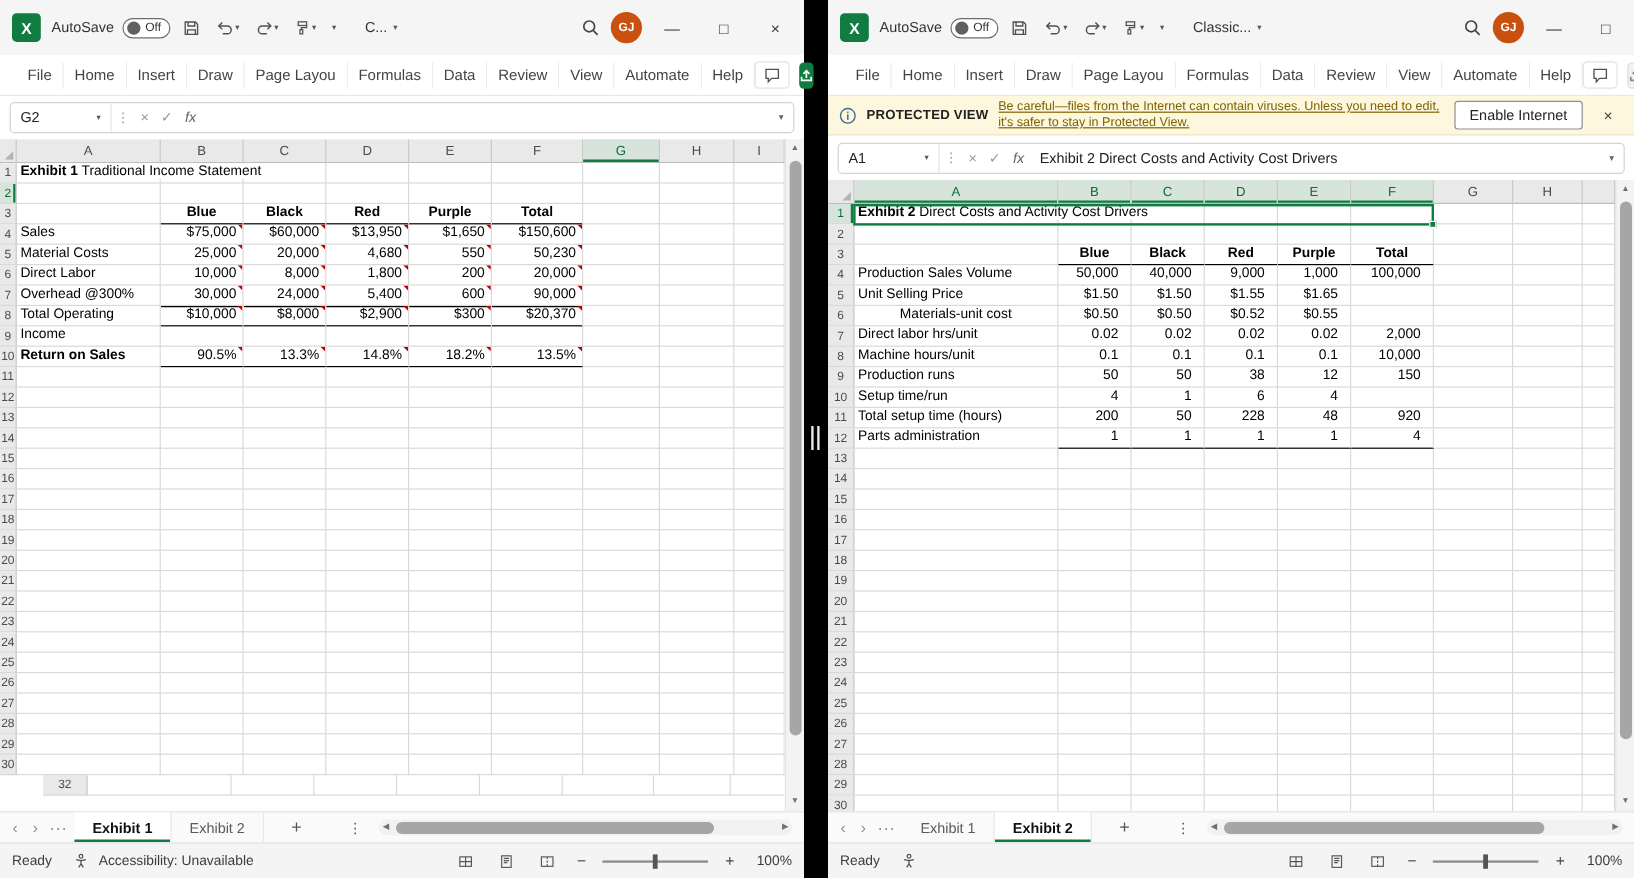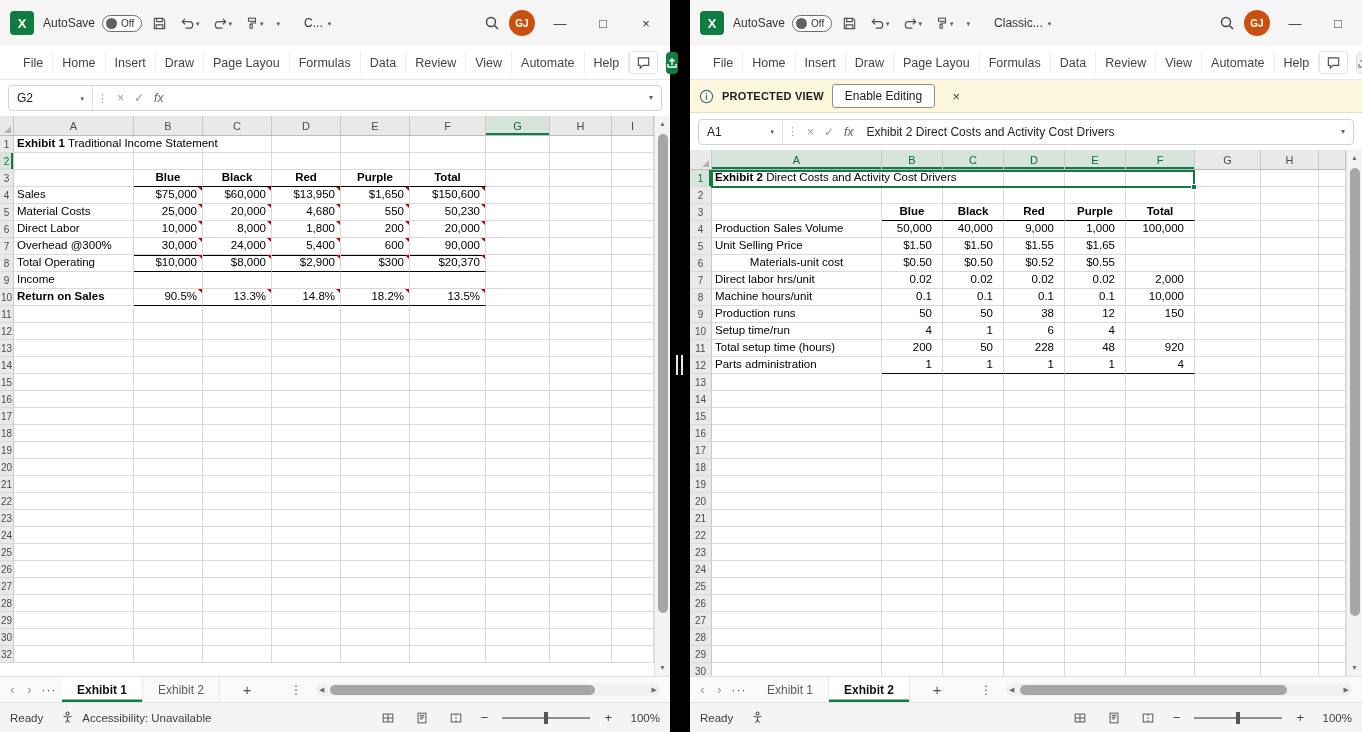--- a/index.html
+++ b/index.html
@@ -592,21 +592,21 @@
             <div class="cell" style="width: 69px;"></div>
             <div class="cell" style="width: 69px;"></div>
             <div class="cell" style="width: 69px;"></div>
             <div class="cell" style="width: 69px;"></div>
             <div class="cell" style="width: 76px;"></div>
             <div class="cell" style="width: 64px;"></div>
             <div class="cell" style="width: 62px;"></div>
             <div class="cell" style="width: 42px;"></div>
           </div>
           <div class="grow">
-            <div class="rowh" style="width: 14px;">32</div>
+            <div class="rowh" style="width: 37px; margin-left: 36px;">32</div>
             <div class="cell" style="width: 120px;"></div>
             <div class="cell" style="width: 69px;"></div>
             <div class="cell" style="width: 69px;"></div>
             <div class="cell" style="width: 69px;"></div>
             <div class="cell" style="width: 69px;"></div>
             <div class="cell" style="width: 76px;"></div>
             <div class="cell" style="width: 64px;"></div>
             <div class="cell" style="width: 62px;"></div>
             <div class="cell" style="width: 42px;"></div>
           </div>
@@ -769,21 +769,22 @@
     </span>
   </div>
 
   <div class="banner">
     <svg width="15" height="15" viewBox="0 0 16 16">
         <circle cx="8" cy="8" r="6.5" fill="none" stroke="#3d6a8f" stroke-width="1.2"></circle>
         <rect x="7.35" y="4.2" width="1.3" height="1.3" fill="#3d6a8f"></rect>
         <rect x="7.35" y="6.6" width="1.3" height="5" fill="#3d6a8f"></rect>
       </svg>
     <span class="banner-label">PROTECTED VIEW</span>
-    <span class="banner-btn">Enable Editing</span>
+    <span class="banner-msg">Be careful—files from the Internet can contain viruses. Unless you need to edit, it's safer to stay in Protected View.</span>
+    <span class="banner-btn">Enable Internet</span>
     <span class="banner-x">×</span>
   </div>
 
   <div class="fbar">
     <div class="fbar-box">
       <div class="namebox">
         <span>A1</span>
         <span class="caret">▾</span>
       </div>
       <span class="fdots">⋮</span>

